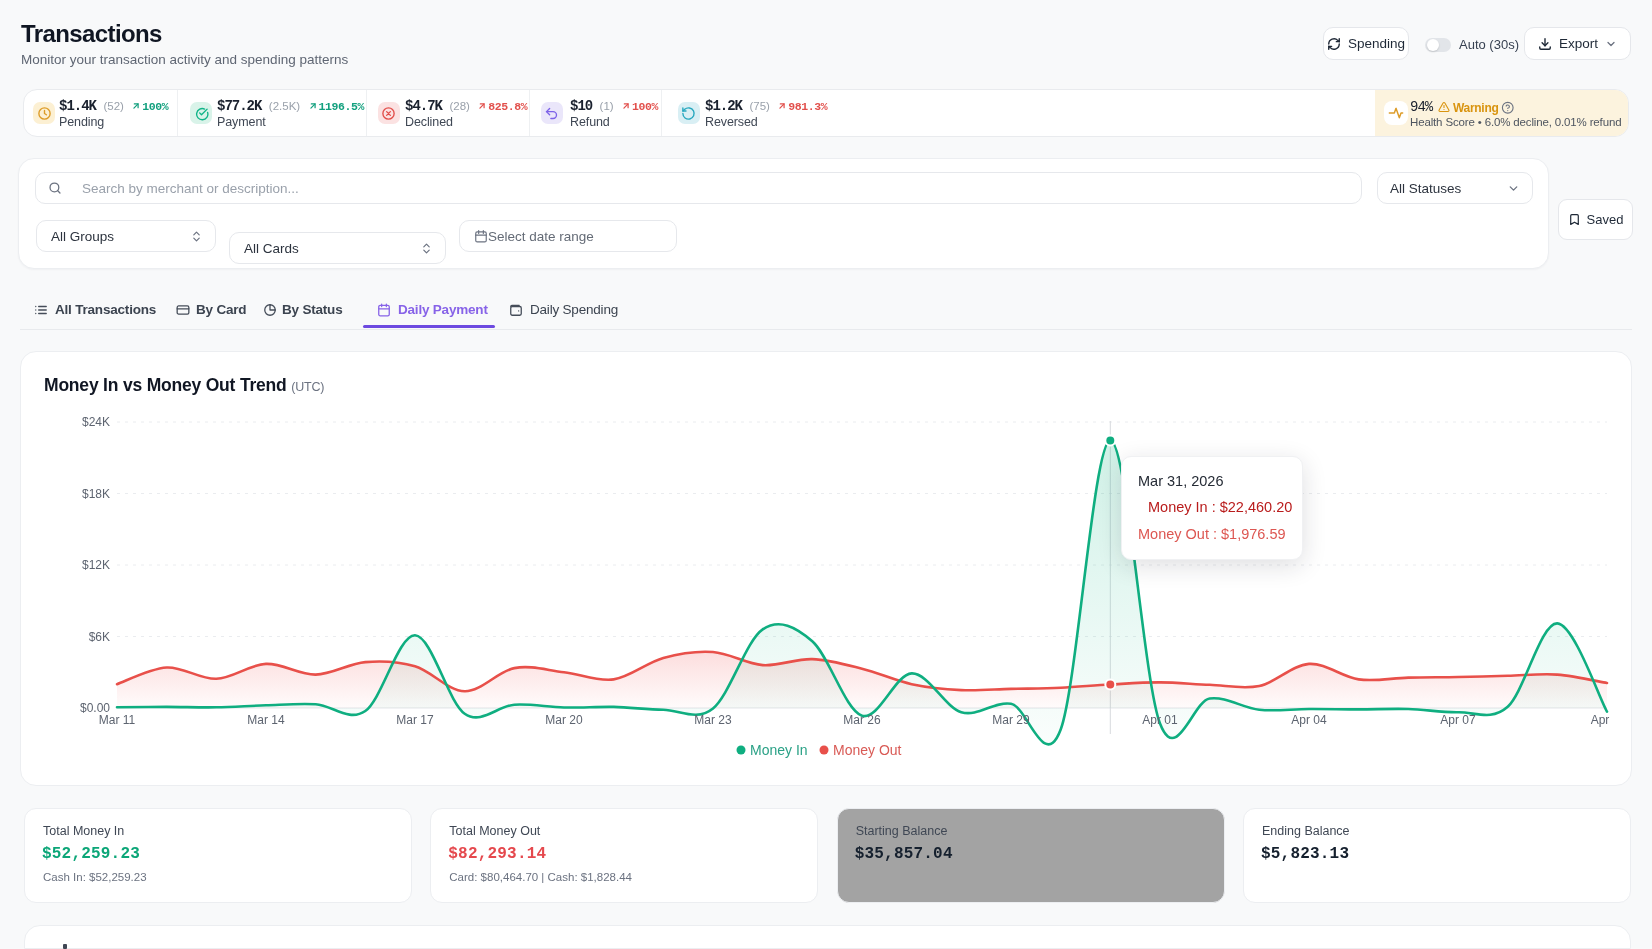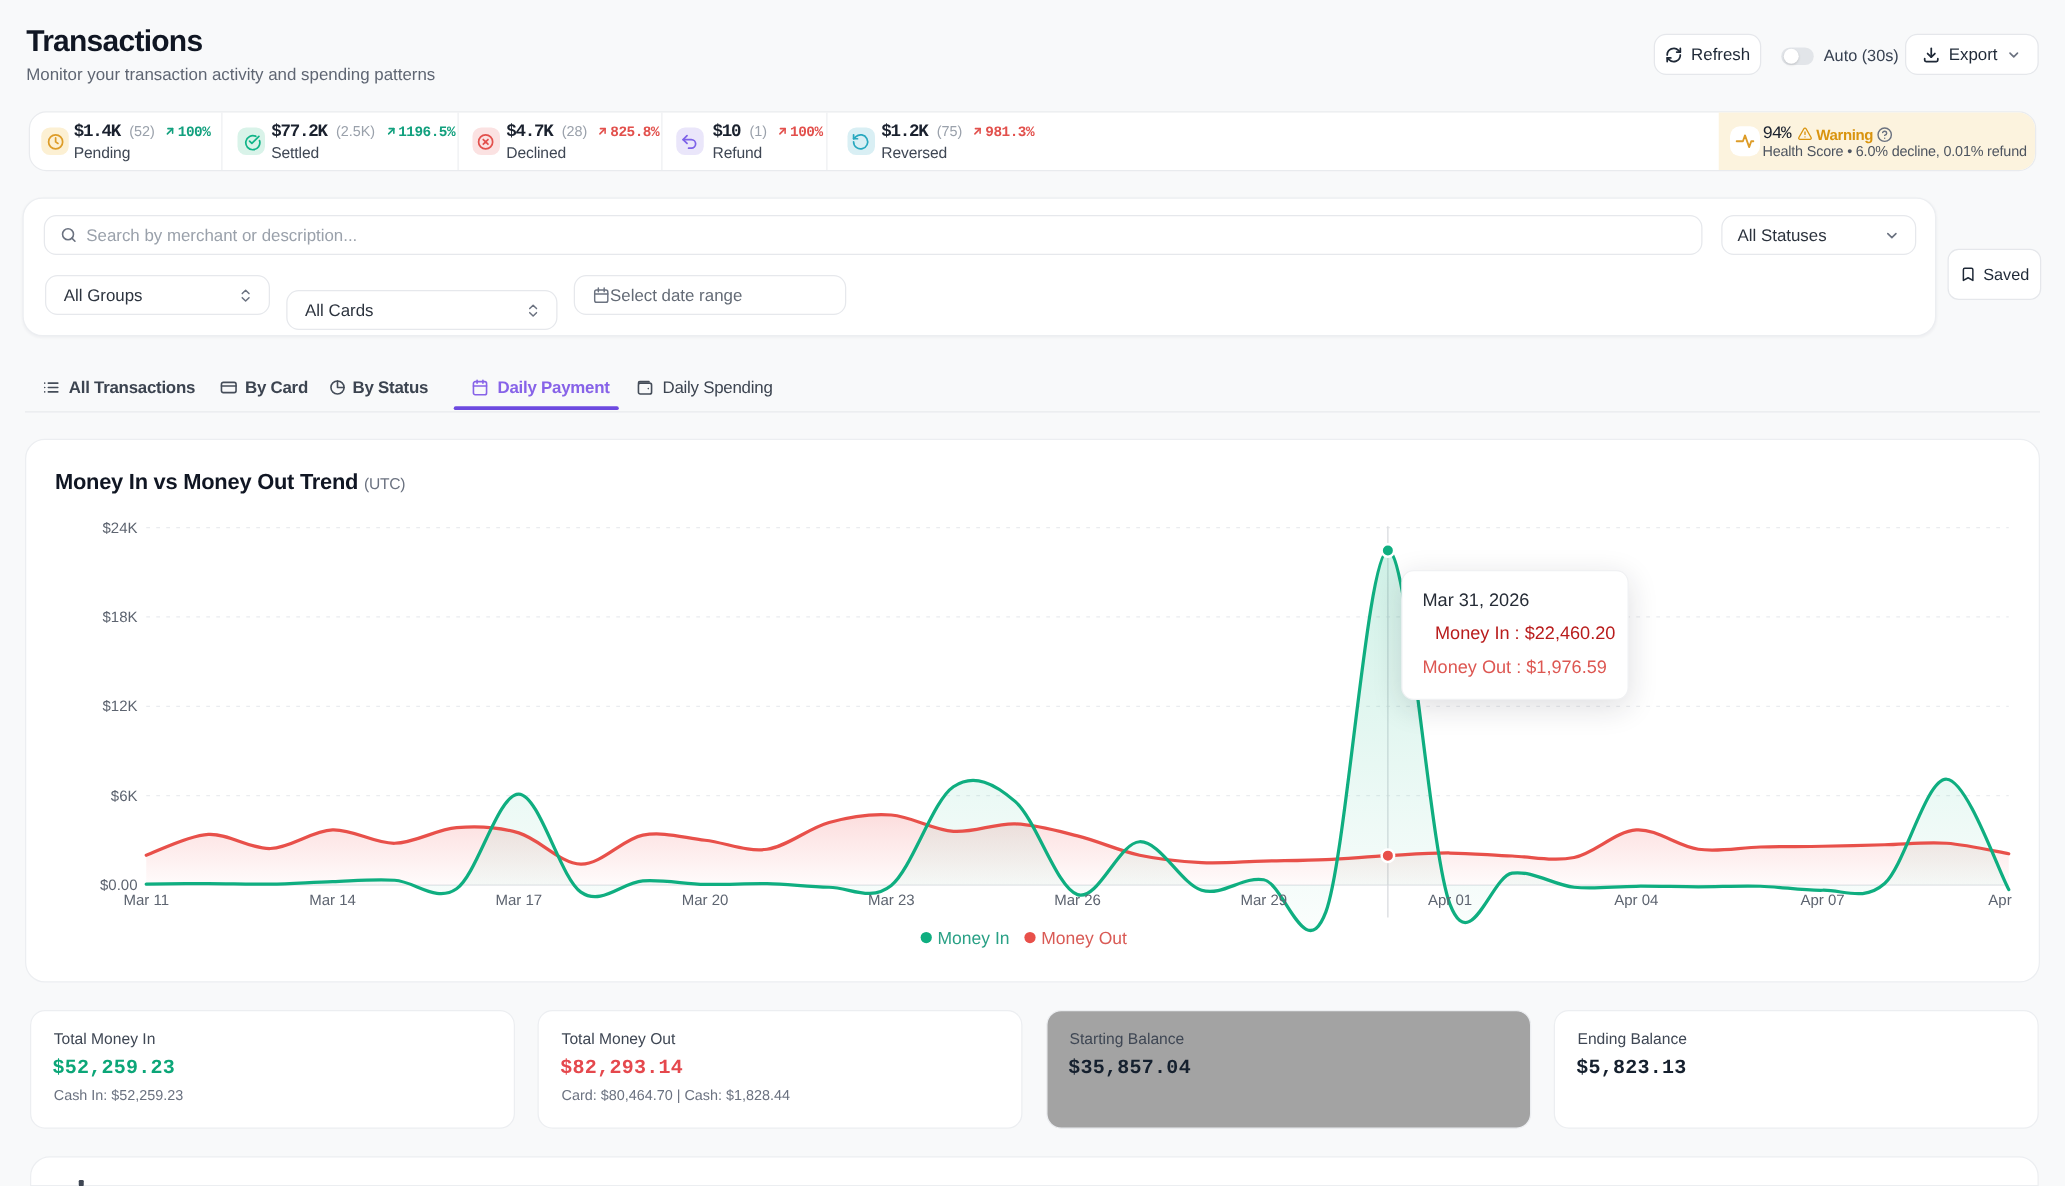--- a/index.html
+++ b/index.html
@@ -14,21 +14,21 @@
 <div class="abs" style="left:21px;top:20px;font-size:24px;font-weight:700;color:#101623;letter-spacing:-0.6px">Transactions</div>
 <div class="abs" style="left:21px;top:52px;font-size:13.5px;color:#5f6673">Monitor your transaction activity and spending patterns</div>
 
 <div class="btn abs" style="left:1323px;top:27px;width:86px;height:33px;justify-content:center;gap:7px">
 <svg width="14" height="14" viewBox="0 0 24 24" fill="none" stroke="#1f2937" stroke-width="2.4" stroke-linecap="round" stroke-linejoin="round">
       <path d="M3 12a9 9 0 0 1 15.5-6.2L21 8"></path>
       <path d="M21 3v5h-5"></path>
       <path d="M21 12a9 9 0 0 1-15.5 6.2L3 16"></path>
       <path d="M3 21v-5h5"></path>
     </svg>
-<span>Refresh</span>
+<span>Spending</span>
   </div>
 <div class="abs" style="left:1425px;top:38px;width:26px;height:14px;border-radius:8px;background:#e2e5e9"></div>
 <div class="abs" style="left:1426.5px;top:39px;width:12px;height:12px;border-radius:50%;background:#fff;box-shadow:0 1px 2px rgba(0,0,0,.15)"></div>
 <div class="abs" style="left:1459px;top:37px;font-size:13px;color:#374151">Auto (30s)</div>
 <div class="btn abs" style="left:1524px;top:27px;width:107px;height:33px;justify-content:center;gap:7px">
 <svg width="14" height="14" viewBox="0 0 24 24" fill="none" stroke="#1f2937" stroke-width="2.4" stroke-linecap="round" stroke-linejoin="round">
       <path d="M12 3v12"></path>
       <path d="m7 10 5 5 5-5"></path>
       <path d="M3 17v2a2 2 0 0 0 2 2h14a2 2 0 0 0 2-2v-2"></path>
     </svg>
@@ -59,21 +59,21 @@
 <div class="abs" style="left:190px;top:102px;width:22px;height:22px;border-radius:7px;background:#d9f3e9;display:flex;align-items:center;justify-content:center">
 <svg width="15" height="15" viewBox="0 0 24 24" fill="none" stroke="#10b488" stroke-width="2.2" stroke-linecap="round" stroke-linejoin="round">
       <path d="M21.8 10.4A9 9 0 1 1 17 4.9"></path>
       <path d="m9 11 3 3L21 5"></path>
     </svg>
   </div>
 <div class="abs mono" style="left:217px;top:98px;font-size:14px;font-weight:700;color:#1a212e;letter-spacing:-1px">$77.2K <span style="font-family:'Liberation Sans';font-weight:400;font-size:11.5px;color:#9aa1ab;letter-spacing:0">(2.5K)</span> <span style="font-size:11.5px;color:#12a07e;font-weight:700;letter-spacing:-0.4px"><svg style="display:inline-block;vertical-align:-1px;margin-right:1px" width="10" height="10" viewBox="0 0 24 24" fill="none" stroke="currentColor" stroke-width="3" stroke-linecap="round" stroke-linejoin="round">
         <path d="M7 17 17 7"></path>
         <path d="M8 7h9v9"></path>
       </svg>1196.5%</span></div>
-<div class="abs" style="left:217px;top:115px;font-size:12.5px;color:#3f4754;letter-spacing:-0.1px">Settled</div>
+<div class="abs" style="left:217px;top:115px;font-size:12.5px;color:#3f4754;letter-spacing:-0.1px">Payment</div>
 
 <div class="abs" style="left:377.5px;top:102px;width:22px;height:22px;border-radius:7px;background:#fbe2e2;display:flex;align-items:center;justify-content:center">
 <svg width="15" height="15" viewBox="0 0 24 24" fill="none" stroke="#e2504c" stroke-width="2.2" stroke-linecap="round" stroke-linejoin="round">
       <circle cx="12" cy="12" r="9"></circle>
       <path d="m15 9-6 6M9 9l6 6"></path>
     </svg>
   </div>
 <div class="abs mono" style="left:405px;top:98px;font-size:14px;font-weight:700;color:#1a212e;letter-spacing:-1px">$4.7K <span style="font-family:'Liberation Sans';font-weight:400;font-size:11.5px;color:#9aa1ab;letter-spacing:0">(28)</span> <span style="font-size:11.5px;color:#e2504c;font-weight:700;letter-spacing:-0.4px"><svg style="display:inline-block;vertical-align:-1px;margin-right:1px" width="10" height="10" viewBox="0 0 24 24" fill="none" stroke="currentColor" stroke-width="3" stroke-linecap="round" stroke-linejoin="round">
         <path d="M7 17 17 7"></path>
         <path d="M8 7h9v9"></path>
@@ -127,21 +127,21 @@
     </svg>
   </div>
 <div class="abs" style="left:1410px;top:116px;font-size:11.5px;color:#4e5560;letter-spacing:-0.15px">Health Score • 6.0% decline, 0.01% refund</div>
 
 <div class="abs card" style="left:18px;top:158px;width:1531px;height:111px;box-shadow:0 1px 2px rgba(16,24,40,.04)"></div>
 <div class="abs" style="left:35px;top:172px;width:1327px;height:32px;border:1px solid #e6e8ec;border-radius:10px;background:#fff;display:flex;align-items:center">
 <svg style="margin-left:12px" width="14" height="14" viewBox="0 0 24 24" fill="none" stroke="#6b7280" stroke-width="2.2" stroke-linecap="round" stroke-linejoin="round">
       <circle cx="11" cy="11" r="7.5"></circle>
       <path d="m20.5 20.5-4.2-4.2"></path>
     </svg>
-<span style="margin-left:7px;font-size:13.5px;color:#9aa1ab">Search by merchant or description...</span>
+<span style="margin-left:20px;font-size:13.5px;color:#9aa1ab">Search by merchant or description...</span>
   </div>
 <div class="abs" style="left:1377px;top:172px;width:156px;height:32px;border:1px solid #e6e8ec;border-radius:10px;background:#fff;display:flex;align-items:center;justify-content:space-between;padding:0 12px">
 <span style="font-size:13.5px;color:#2c333e">All Statuses</span>
 <svg width="13" height="13" viewBox="0 0 24 24" fill="none" stroke="#6b7280" stroke-width="2.4" stroke-linecap="round" stroke-linejoin="round">
       <path d="m6 9 6 6 6-6"></path>
     </svg>
   </div>
 <div class="abs" style="left:36px;top:220px;width:180px;height:32px;border:1px solid #e6e8ec;border-radius:10px;background:#fff;display:flex;align-items:center;justify-content:space-between;padding:0 12px 0 14px">
 <span style="font-size:13.5px;color:#2c333e">All Groups</span>
 <svg width="13" height="13" viewBox="0 0 24 24" fill="none" stroke="#6b7280" stroke-width="2.2" stroke-linecap="round" stroke-linejoin="round">

